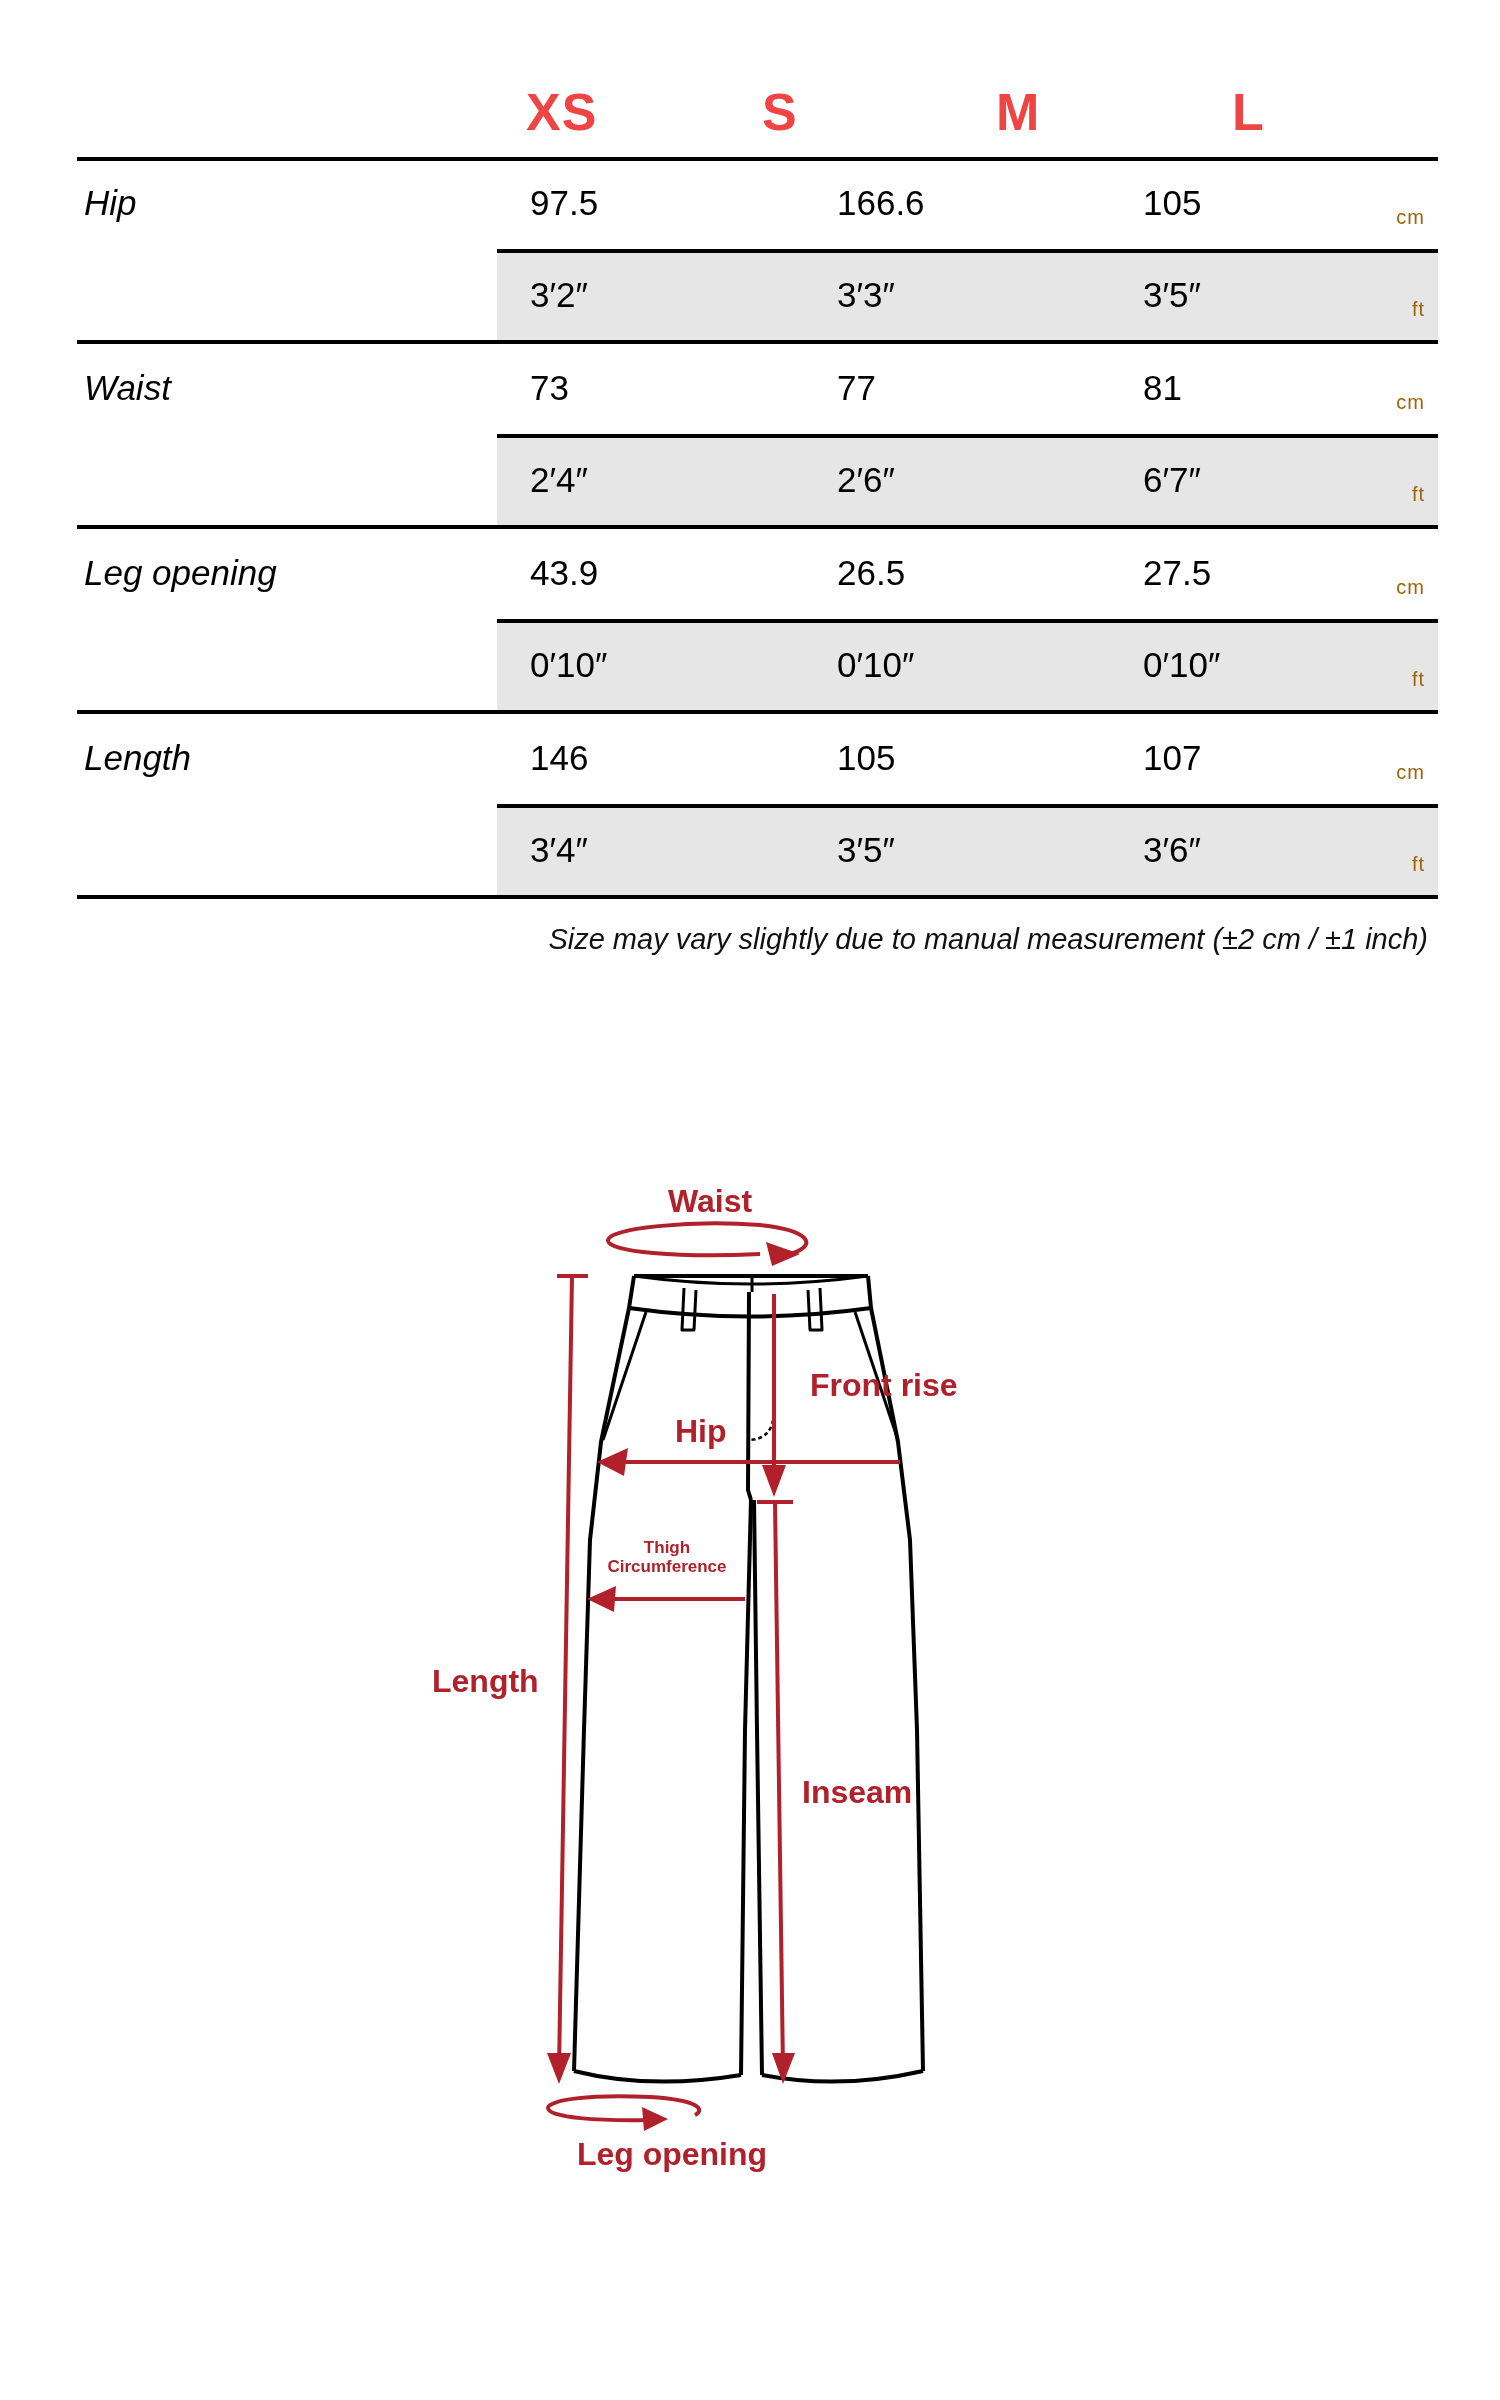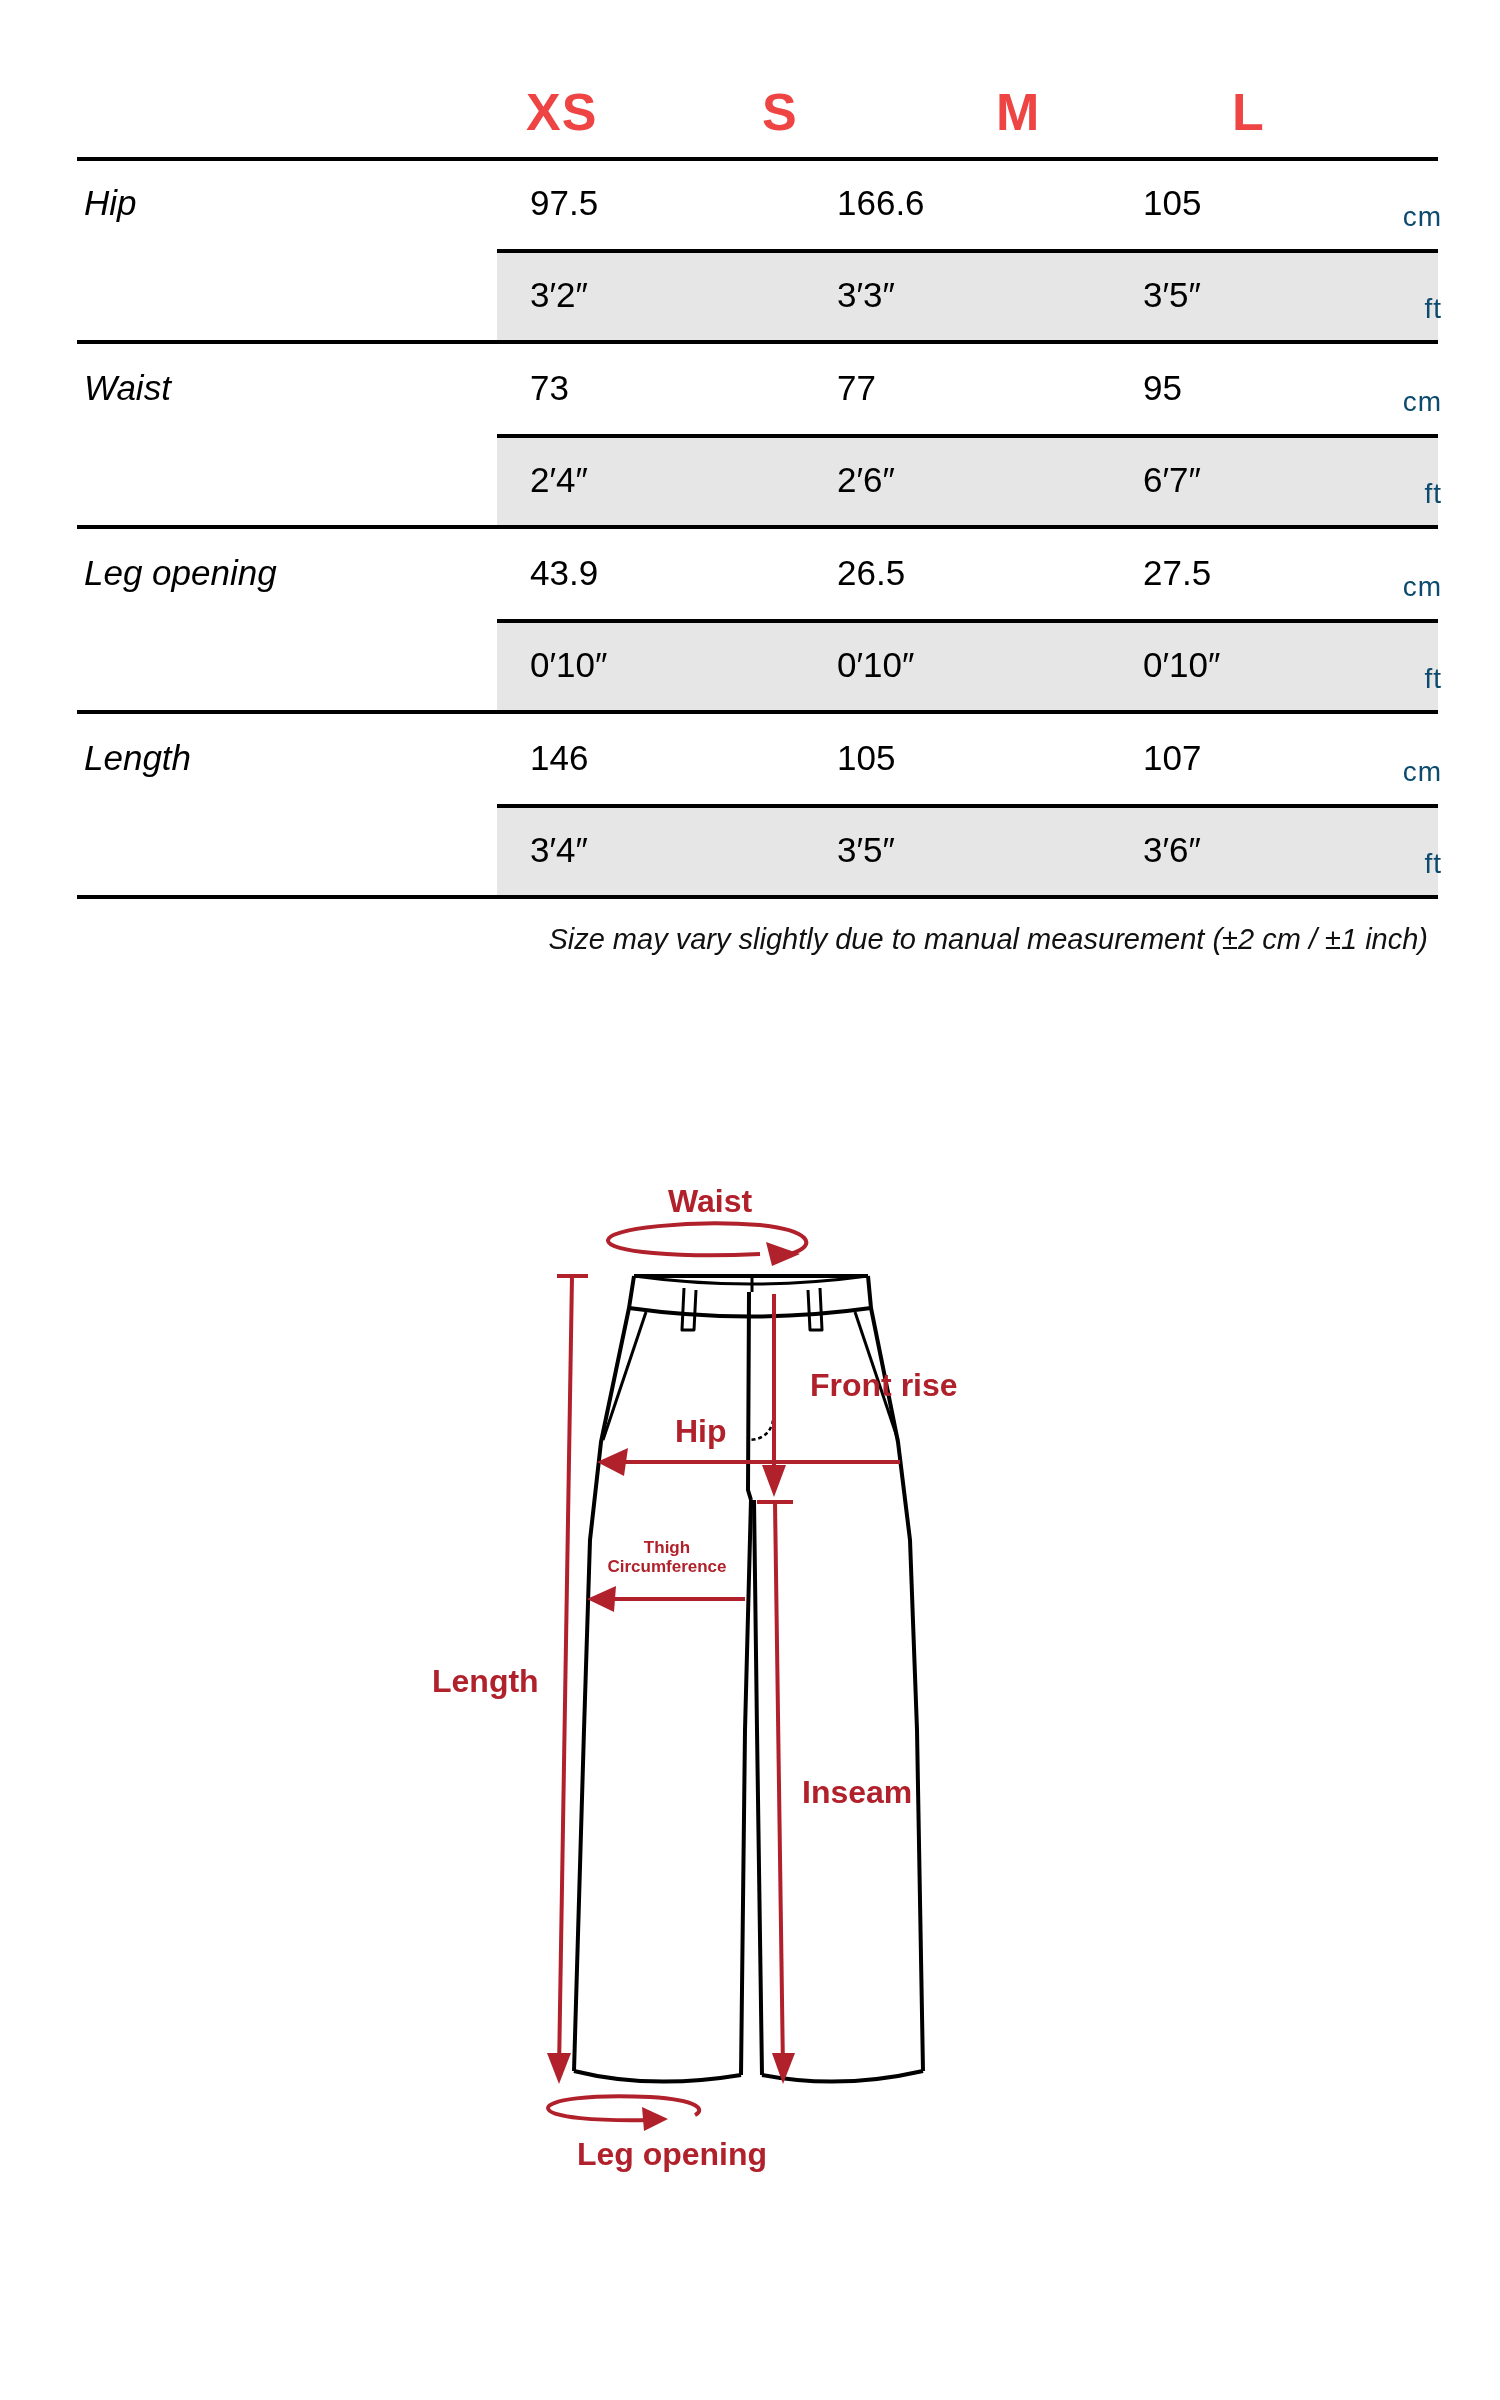--- a/index.html
+++ b/index.html
@@ -2,21 +2,21 @@
 <html><head>
 <meta charset="utf-8">
 <style>
   html,body{margin:0;padding:0;background:#ffffff;}
   body{width:1500px;height:2400px;position:relative;overflow:hidden;font-family:"Liberation Sans",sans-serif;color:#111;}
   .size-head{position:absolute;top:82px;font-weight:bold;font-size:52px;line-height:60px;letter-spacing:1px;color:#ef4444;}
   .rule{position:absolute;height:4px;background:#000;}
   .grey{position:absolute;background:#e6e6e6;}
   .label{position:absolute;left:84px;font-style:italic;font-size:35px;line-height:40px;color:#000;}
   .val{position:absolute;font-size:35px;line-height:40px;color:#000;}
-  .unit{position:absolute;right:58px;font-size:28px;line-height:24px;color:#0c4a6e;letter-spacing:1px;}
+  .unit{position:absolute;right:75px;font-size:20px;line-height:24px;color:#a16207;letter-spacing:1px;}
   .note{position:absolute;top:922px;right:72px;font-style:italic;font-size:29px;line-height:34px;color:#111;}
   #diagram{position:absolute;left:0;top:0;width:1500px;height:2400px;}
   .dlabel{font-family:"Liberation Sans",sans-serif;font-weight:bold;fill:#b0212b;}
 </style>
 </head>
 <body>
 
 <div>
   <div class="size-head" style="left:526px">XS</div>
   <div class="size-head" style="left:762px">S</div>
@@ -41,21 +41,21 @@
     <div class="unit" style="top:297px">ft</div>
     <div class="rule" style="left:77px;width:1361px;top:340px"></div>
   </div>
 
   <div>
     <div class="grey" style="left:497px;width:941px;top:437px;height:88px"></div>
     <div class="rule" style="left:497px;width:941px;top:434px"></div>
     <div class="label" style="top:368px">Waist</div>
     <div class="val" style="left:530px;top:368px">73</div>
     <div class="val" style="left:837px;top:368px">77</div>
-    <div class="val" style="left:1143px;top:368px">95</div>
+    <div class="val" style="left:1143px;top:368px">81</div>
     <div class="unit" style="top:390px">cm</div>
     <div class="val" style="left:530px;top:460px">2′4″</div>
     <div class="val" style="left:837px;top:460px">2′6″</div>
     <div class="val" style="left:1143px;top:460px">6′7″</div>
     <div class="unit" style="top:482px">ft</div>
     <div class="rule" style="left:77px;width:1361px;top:525px"></div>
   </div>
 
   <div>
     <div class="grey" style="left:497px;width:941px;top:622px;height:88px"></div>

